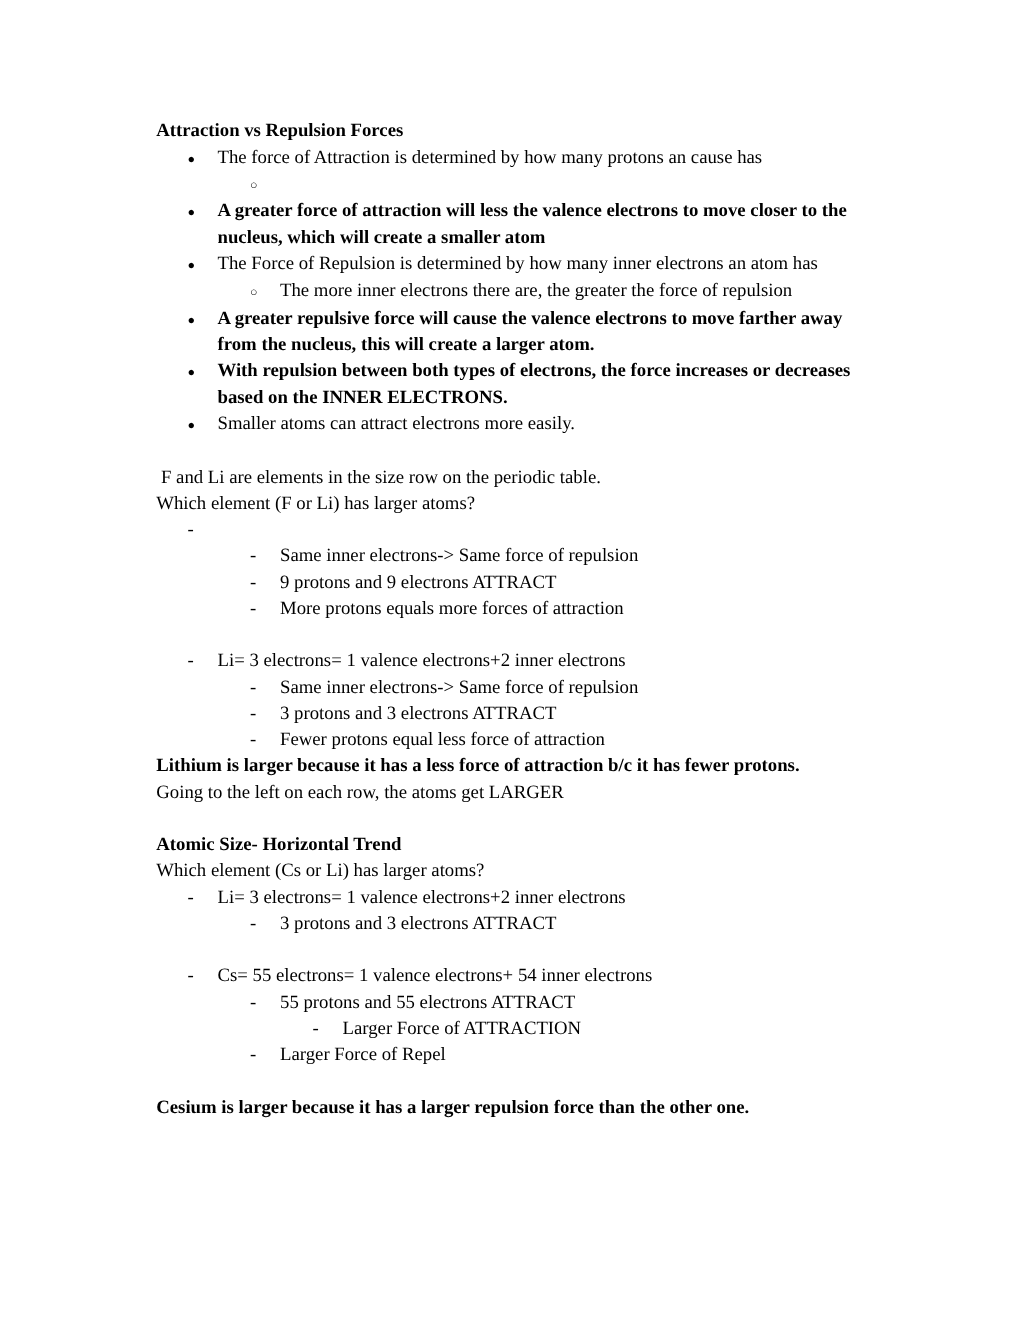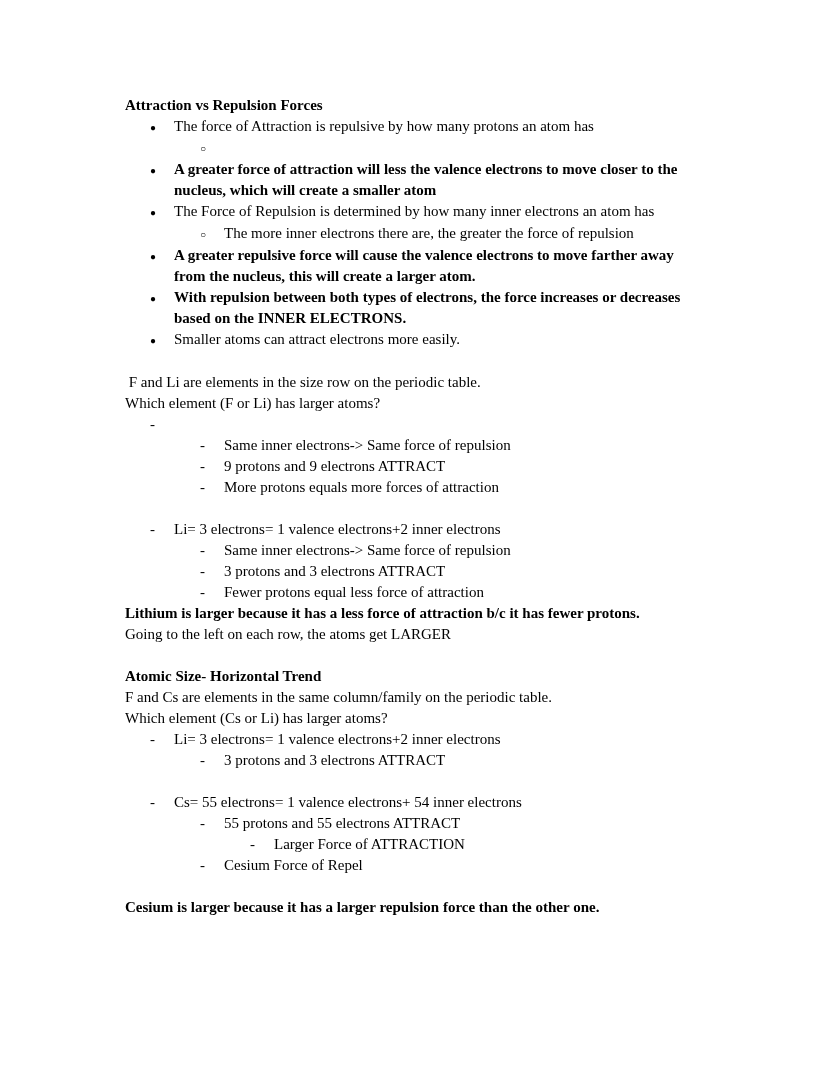--- a/index.html
+++ b/index.html
@@ -30,21 +30,21 @@
 </head>
 <body>
 
 <div class="page">
   <div id="blocks">
       <div class="line heading">
         <span class="text">Attraction vs Repulsion Forces</span>
       </div>
       <div class="line bullet">
         <span class="marker">●</span>
-        <span class="text">The force of Attraction is repulsive by how many protons an atom has</span>
+        <span class="text">The force of Attraction is determined by how many protons an cause has</span>
       </div>
       <div class="line circle">
         <span class="marker">○</span>
       </div>
       <div class="line bullet bold">
         <span class="marker">●</span>
         <span class="text">A greater force of attraction will less the valence electrons to move closer to the nucleus, which will create a smaller atom</span>
       </div>
       <div class="line bullet">
         <span class="marker">●</span>
@@ -109,23 +109,20 @@
         <span class="text">Lithium is larger because it has a less force of attraction b/c it has fewer protons.</span>
       </div>
       <div class="line para">
         <span class="text">Going to the left on each row, the atoms get LARGER</span>
       </div>
       <div class="line spacer"></div>
       <div class="line heading">
         <span class="text">Atomic Size- Horizontal Trend</span>
       </div>
       <div class="line para">
-        <span class="text">F and Cs are elements in the same column/family on the periodic table.</span>
-      </div>
-      <div class="line para">
         <span class="text">Which element (Cs or Li) has larger atoms?</span>
       </div>
       <div class="line dash1">
         <span class="marker">-</span>
         <span class="text">Li= 3 electrons= 1 valence electrons+2 inner electrons</span>
       </div>
       <div class="line dash2">
         <span class="marker">-</span>
         <span class="text">3 protons and 3 electrons ATTRACT</span>
       </div>
@@ -137,20 +134,20 @@
       <div class="line dash2">
         <span class="marker">-</span>
         <span class="text">55 protons and 55 electrons ATTRACT</span>
       </div>
       <div class="line dash3">
         <span class="marker">-</span>
         <span class="text">Larger Force of ATTRACTION</span>
       </div>
       <div class="line dash2">
         <span class="marker">-</span>
-        <span class="text">Cesium Force of Repel</span>
+        <span class="text">Larger Force of Repel</span>
       </div>
       <div class="line spacer"></div>
       <div class="line para bold">
         <span class="text">Cesium is larger because it has a larger repulsion force than the other one.</span>
       </div>
     </div>
 </div>
 
 </body></html>

